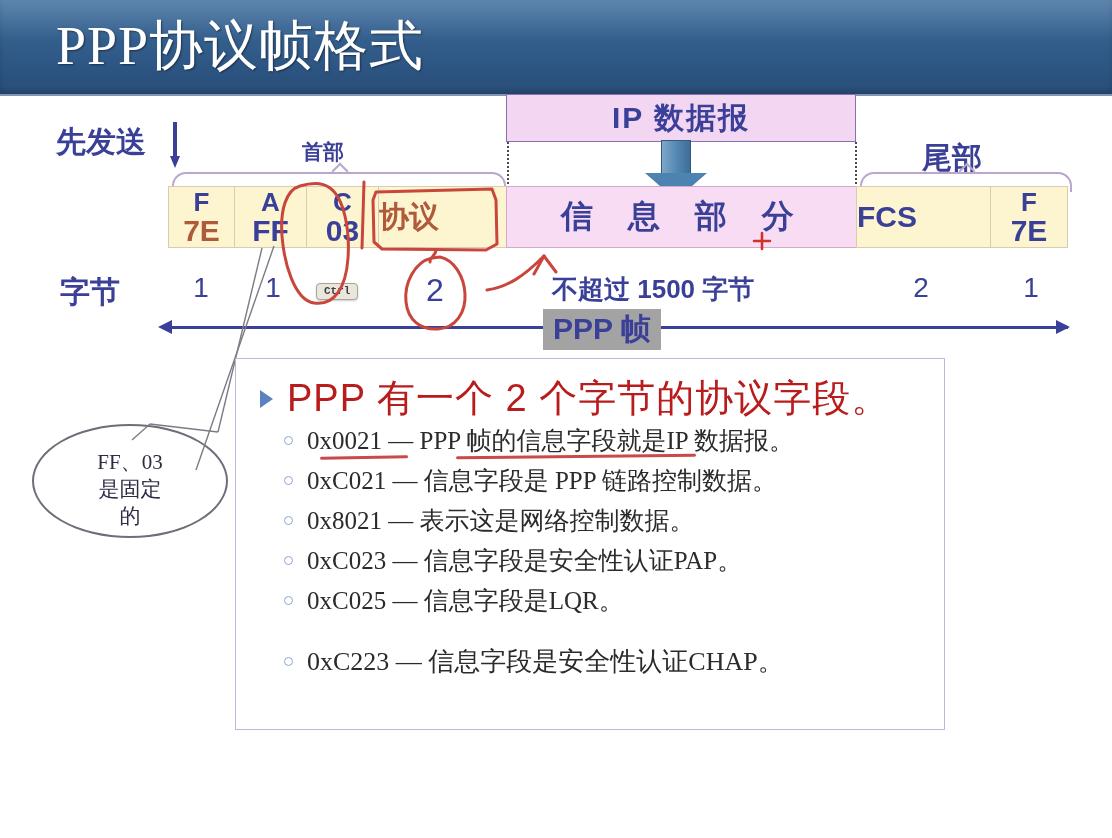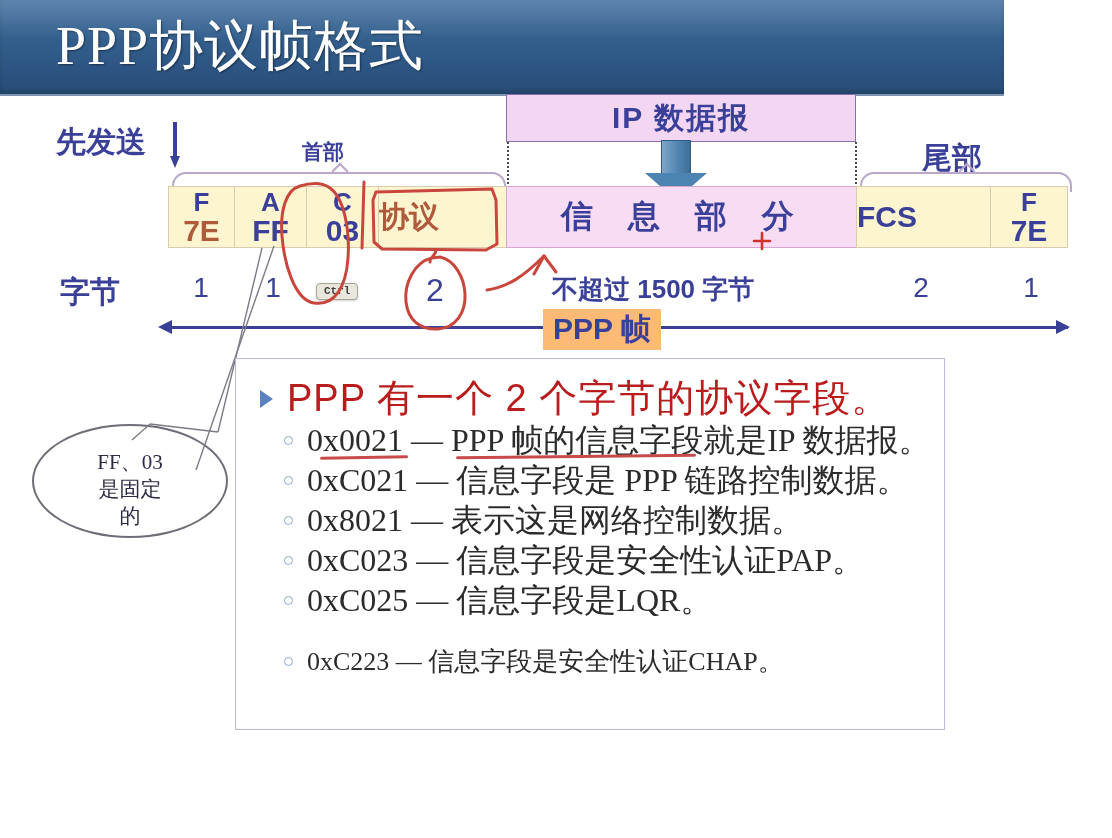--- a/index.html
+++ b/index.html
@@ -7,25 +7,24 @@
     width:1112px;height:838px;
     background:#ffffff;
     font-family:"Liberation Sans","DejaVu Sans",sans-serif;
     overflow:hidden;
     position:relative;
   }
   .slide{position:absolute;inset:0;background:#ffffff;}
 
   
   .titlebar{
-    position:absolute;left:0;top:0;width:984px;height:94px;
+    position:absolute;left:0;top:0;width:1112px;height:94px;
     background:linear-gradient(180deg,#3f6e9e 0%,#35618f 35%,#2d5583 72%,#284d77 100%);
     border-bottom:2px solid #7e96b4;
     box-shadow:inset 0 -3px 5px rgba(0,0,0,.15);
-    padding-left:20px;
   }
   .title-text{
     position:absolute;left:56px;top:14px;
     font-family:"Liberation Serif","DejaVu Serif",serif;
     font-size:54px;line-height:64px;color:#ffffff;
     letter-spacing:1px;
     text-shadow:1px 1px 2px rgba(0,0,0,.45);
     white-space:nowrap;
   }
   .titlebar-sheen{
@@ -107,21 +106,21 @@
     box-shadow:0 1px 2px rgba(0,0,0,.2);
   }
 
   
   .span-line{position:absolute;left:168px;top:326px;width:900px;height:3px;background:#3a3f98;}
   .span-head-l{position:absolute;left:158px;top:320px;width:0;height:0;
       border-top:7px solid transparent;border-bottom:7px solid transparent;border-right:14px solid #3a3f98;}
   .span-head-r{position:absolute;left:1056px;top:320px;width:0;height:0;
       border-top:7px solid transparent;border-bottom:7px solid transparent;border-left:14px solid #3a3f98;}
   .lbl-pppframe{left:543px;top:309px;font-size:30px;font-weight:bold;color:#3a3f98;
-      background:#fdba74;padding:0 10px;}
+      background:#a3a3a3;padding:0 10px;}
   .lbl-mtu{left:552px;top:272px;font-size:26px;color:#3a3f98;font-weight:bold;}
 
   
   .callout{
     position:absolute;left:32px;top:424px;width:192px;height:110px;
     border:2px solid #6e6e78;border-radius:50%;
     background:#ffffff;
     display:flex;align-items:center;justify-content:center;
   }
   .callout-text{font-family:"Liberation Serif","DejaVu Serif",serif;
@@ -136,21 +135,21 @@
   .tri{width:0;height:0;border-top:9px solid transparent;border-bottom:9px solid transparent;
       border-left:13px solid #5b82c0;margin-right:14px;}
   .main-bullet-text{font-size:38px;color:#b91c1c;letter-spacing:1px;white-space:nowrap;
       font-family:"Liberation Sans","DejaVu Sans",sans-serif;}
   .sub-list{position:absolute;left:48px;top:66px;width:650px;}
   .sub-item{display:flex;align-items:flex-start;margin-bottom:9px;position:relative;}
   .sub-item.last{margin-top:30px;}
   .dot{width:7px;height:7px;border:1px solid #8fa8cf;border-radius:50%;
       margin:11px 14px 0 0;flex:none;background:#ffffff;}
   .sub-text{font-family:"Liberation Serif","DejaVu Serif",serif;
-      font-size:32px;line-height:31px;color:#2b2b2b;white-space:nowrap;}
+      font-size:25px;line-height:31px;color:#2b2b2b;white-space:nowrap;}
   .sub-text.big{font-size:26px;}
 
   
   .uline-a{position:absolute;left:36px;top:31px;width:88px;height:3px;background:#c94a4a;
       border-radius:2px;transform:rotate(-1deg);}
   .uline-b{position:absolute;left:172px;top:30px;width:240px;height:3px;background:#c94a4a;
       border-radius:2px;transform:rotate(-0.6deg);}
 
   
   .ink{position:absolute;left:0;top:0;width:1112px;height:838px;pointer-events:none;}

